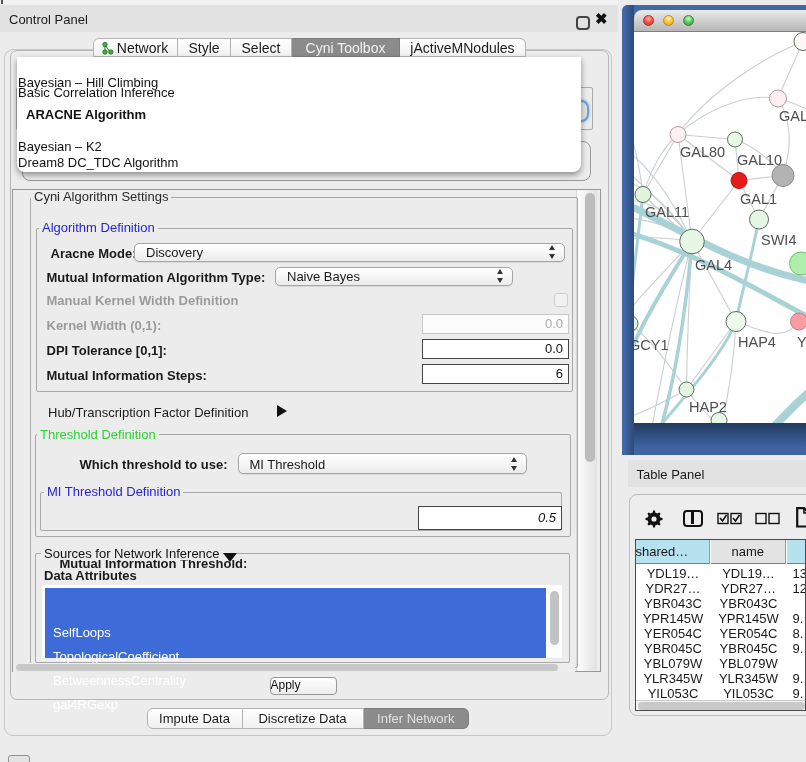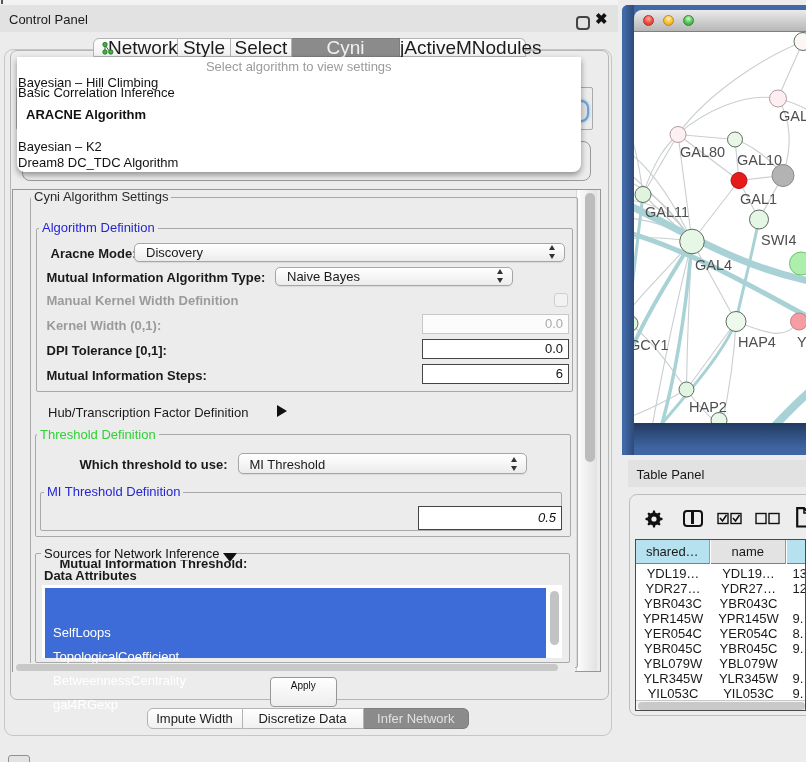--- a/index.html
+++ b/index.html
@@ -10,21 +10,21 @@
 .gray { color:#9b9b9b; }
 .combo { position:absolute; border:1px solid #a6a6a6; border-radius:5px; background:linear-gradient(#ffffff 0%,#f7f7f7 45%,#ebebeb 100%); box-shadow:0 1px 1px rgba(0,0,0,0.08); font-size:13px; color:#1a1a1a; }
 .combo .ct { position:absolute; left:11px; top:50%; transform:translateY(-50%); white-space:nowrap; }
 .arr { position:absolute; right:8px; top:50%; width:7px; height:14px; transform:translateY(-50%); }
 .arr:before { content:""; position:absolute; left:0; top:0; border-left:3.5px solid transparent; border-right:3.5px solid transparent; border-bottom:5px solid #333; }
 .arr:after { content:""; position:absolute; left:0; bottom:0; border-left:3.5px solid transparent; border-right:3.5px solid transparent; border-top:5px solid #333; }
 .field { position:absolute; background:#fff; border:1px solid #454545; font-size:13px; color:#111; text-align:right; padding-right:5px; line-height:18px; }
 .gfield { position:absolute; background:#fcfcfc; border:1px solid #c8c8c8; font-size:13px; color:#a9a9a9; text-align:right; padding-right:5px; line-height:18px; }
 .gbox { position:absolute; border:1px solid #a9a9a9; }
 .gtitle { position:absolute; font-size:13px; background:#ececec; padding:0 3px; white-space:nowrap; line-height:13px; }
-.tab { position:absolute; top:37.5px; height:19px; background:linear-gradient(#ffffff,#f1f1f1); border:1px solid #b3b3b3; border-left:none; font-size:19px; color:#1c1c1c; text-align:center; line-height:18px; }
+.tab { position:absolute; top:37.5px; height:19px; background:linear-gradient(#ffffff,#f1f1f1); border:1px solid #b3b3b3; border-left:none; font-size:14px; color:#1c1c1c; text-align:center; line-height:18px; }
 .btab { position:absolute; top:707.5px; height:21px; background:linear-gradient(#ffffff,#f0f0f0); border:1px solid #b3b3b3; border-left:none; font-size:13px; color:#1c1c1c; text-align:center; line-height:20px; }
 .pitem { position:absolute; left:1.5px; font-size:13px; color:#111; white-space:nowrap; }
 </style>
 </head>
 <body>
 
 <div class="abs" style="left:0; top:0; width:618px; height:5px; background:#f2f2f2;"></div>
 <div class="abs" style="left:1px; top:0; width:2px; height:4px; background:#555;"></div>
 <div class="abs" style="left:0; top:5px; width:618px; height:27px; background:#e2e2e2;">
   <div class="lbl" style="left:9px; top:7px;">Control Panel</div>
@@ -114,28 +114,27 @@
 <div class="lbl b" style="left:36px; top:567.5px;">Data Attributes</div>
 <div class="abs" style="left:42px; top:584.5px; width:520px; height:73.5px; background:#fff;"></div>
 <div class="abs" style="left:44.5px; top:588px; width:501.5px; height:69.5px; background:#3d6cd8;">
   <div style="font-size:13px; color:#ffffff; padding-left:8.5px; line-height:24px;margin-top:33px;">SelfLoops<br>TopologicalCoefficient<br>BetweennessCentrality<br>gal4RGexp</div>
 </div>
 <div class="abs" style="left:550px; top:590.5px; width:8.5px; height:54px; background:#c3c3c3; border-radius:4.5px;"></div>
 
 <div class="abs" style="left:13px; top:662.5px; width:562px; height:9px; background:#ededed;"></div>
 <div class="abs" style="left:16px; top:663.5px; width:542px; height:7.5px; background:#c8c8c8; border-radius:4px;"></div>
 
-<div class="abs" style="left:269.5px; top:677px; width:67.5px; height:30px; border:1px solid #979797; border-radius:4px; background:linear-gradient(#ffffff,#ededed); font-size:10px; text-align:center; line-height:15px; color:#111;">Apply</div>
-
-<div class="btab" style="left:146.5px; width:96px; border-left:1px solid #b3b3b3; border-radius:6px 0 0 6px;">Impute Width</div>
+<div class="abs" style="left:269.5px; top:677px; width:67.5px; height:18px; border:1px solid #979797; border-radius:4px; background:linear-gradient(#ffffff,#ededed); font-size:12px; line-height:15px; color:#111;">Apply</div>
+
+<div class="btab" style="left:146.5px; width:96px; border-left:1px solid #b3b3b3; border-radius:6px 0 0 6px;">Impute Data</div>
 <div class="btab" style="left:242.5px; width:121px;">Discretize Data</div>
 <div class="btab" style="left:363.5px; width:105.5px; background:#8b8b8b; color:#e0e0e0; border-color:#7e7e7e; border-radius:0 6px 6px 0;">Infer Network</div>
 
 <div class="abs" style="left:16.5px; top:57px; width:564.5px; height:115px; background:#fff; border-radius:0 0 8px 8px; box-shadow:0 3px 6px rgba(0,0,0,0.4); z-index:5;">
-  <div style="font-size:13px; color:#9b9b9b; text-align:center; line-height:17px; padding-top:1px;">Select algorithm to view settings</div>
   <div class="pitem" style="top:18px;">Bayesian – Hill Climbing</div>
   <div class="pitem" style="top:28px;">Basic Correlation Inference</div>
   <div class="pitem b" style="top:50px;">ARACNE Algorithm</div>
   <div class="pitem" style="top:82px;">Bayesian – K2</div>
   <div class="pitem" style="top:98px;">Dream8 DC_TDC Algorithm</div>
 </div>
 
 <div class="abs" style="left:8px; top:755px; width:22px; height:10px; border:1.5px solid #909090; border-radius:3px; background:#e3e3e3;"></div>
 
 <div class="abs" style="left:622px; top:5px; width:184px; height:450px; background:#4169a8; border-radius:6px 0 0 0;"></div>
@@ -250,21 +249,21 @@
 <svg class="abs" style="left:755px; top:511.5px;" width="26" height="13" viewBox="0 0 26 13">
   <rect x="1" y="1.5" width="10" height="10" fill="none" stroke="#111" stroke-width="1.4"></rect>
   <rect x="14" y="1.5" width="10" height="10" fill="none" stroke="#111" stroke-width="1.4"></rect>
 </svg>
 <svg class="abs" style="left:796px; top:507px;" width="12" height="21" viewBox="0 0 12 21">
   <path d="M1.2,1.2 L8,1.2 L13,6 L13,19.5 L1.2,19.5 Z" fill="none" stroke="#111" stroke-width="2.2"></path>
   <path d="M8,1.2 L8,6 L13,6" fill="none" stroke="#111" stroke-width="1.6"></path>
 </svg>
 
 <div class="abs" style="left:634.5px; top:538.5px; width:171.5px; height:172px; background:#fff; border:1px solid #4a4a4a; overflow:hidden; font-size:13px; color:#1a1a1a;">
-  <div class="abs" style="left:0; top:0; width:74.5px; height:24px; background:#b6e1ef; border-right:1px solid #999; border-bottom:1px solid #808080; text-align:center; line-height:23px;">shared…</div>
+  <div class="abs" style="left:0; top:0; width:74.5px; height:24px; background:#b6e1ef; border-right:1px solid #999; border-bottom:1px solid #808080; text-align:left; line-height:23px;">shared…</div>
   <div class="abs" style="left:75.5px; top:0; width:74.5px; height:24px; background:#e3e3e3; border-right:1px solid #999; border-bottom:1px solid #808080; text-align:center; line-height:23px;">name</div>
   <div class="abs" style="left:151px; top:0; width:21px; height:24px; background:#b6e1ef; border-bottom:1px solid #808080;"></div>
   <div class="abs" style="left:0; top:26px; width:75px; text-align:center; line-height:15.07px;">YDL19…<br>YDR27…<br>YBR043C<br>YPR145W<br>YER054C<br>YBR045C<br>YBL079W<br>YLR345W<br>YIL053C</div>
   <div class="abs" style="left:75.5px; top:26px; width:75px; text-align:center; line-height:15.07px;">YDL19…<br>YDR27…<br>YBR043C<br>YPR145W<br>YER054C<br>YBR045C<br>YBL079W<br>YLR345W<br>YIL053C</div>
   <div class="abs" style="left:157px; top:26px; width:20px; text-align:left; line-height:15.07px;">13<br>12<br>&nbsp;<br>9.<br>8.<br>9.<br>&nbsp;<br>9.<br>9.</div>
   <div class="abs" style="left:0; top:160px; width:171.5px; height:11px; background:#f4f4f4; border-top:1px solid #c8c8c8;"></div>
   <div class="abs" style="left:2px; top:162px; width:167px; height:8px; background:#c9c9c9; border-radius:4px;"></div>
 </div>
 
 </body></html>

